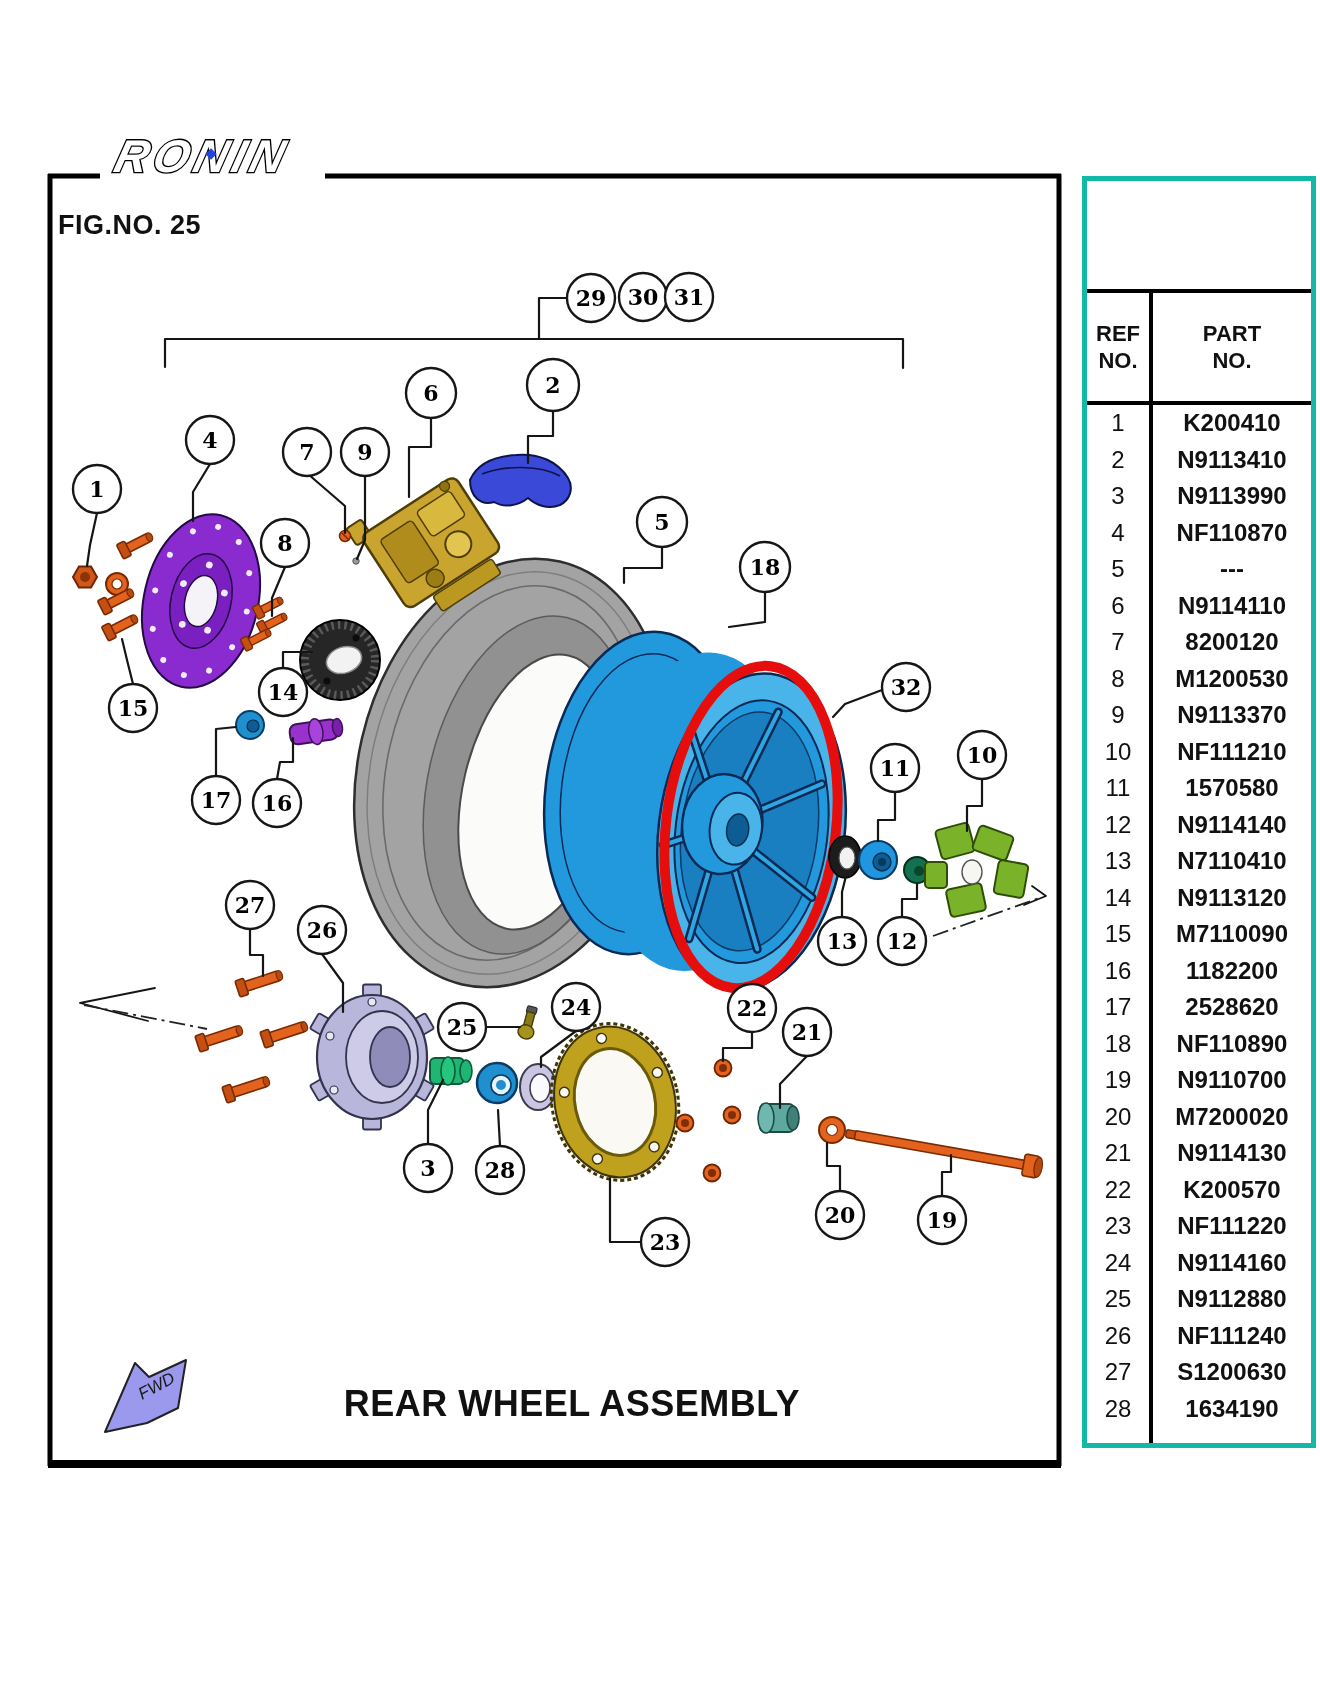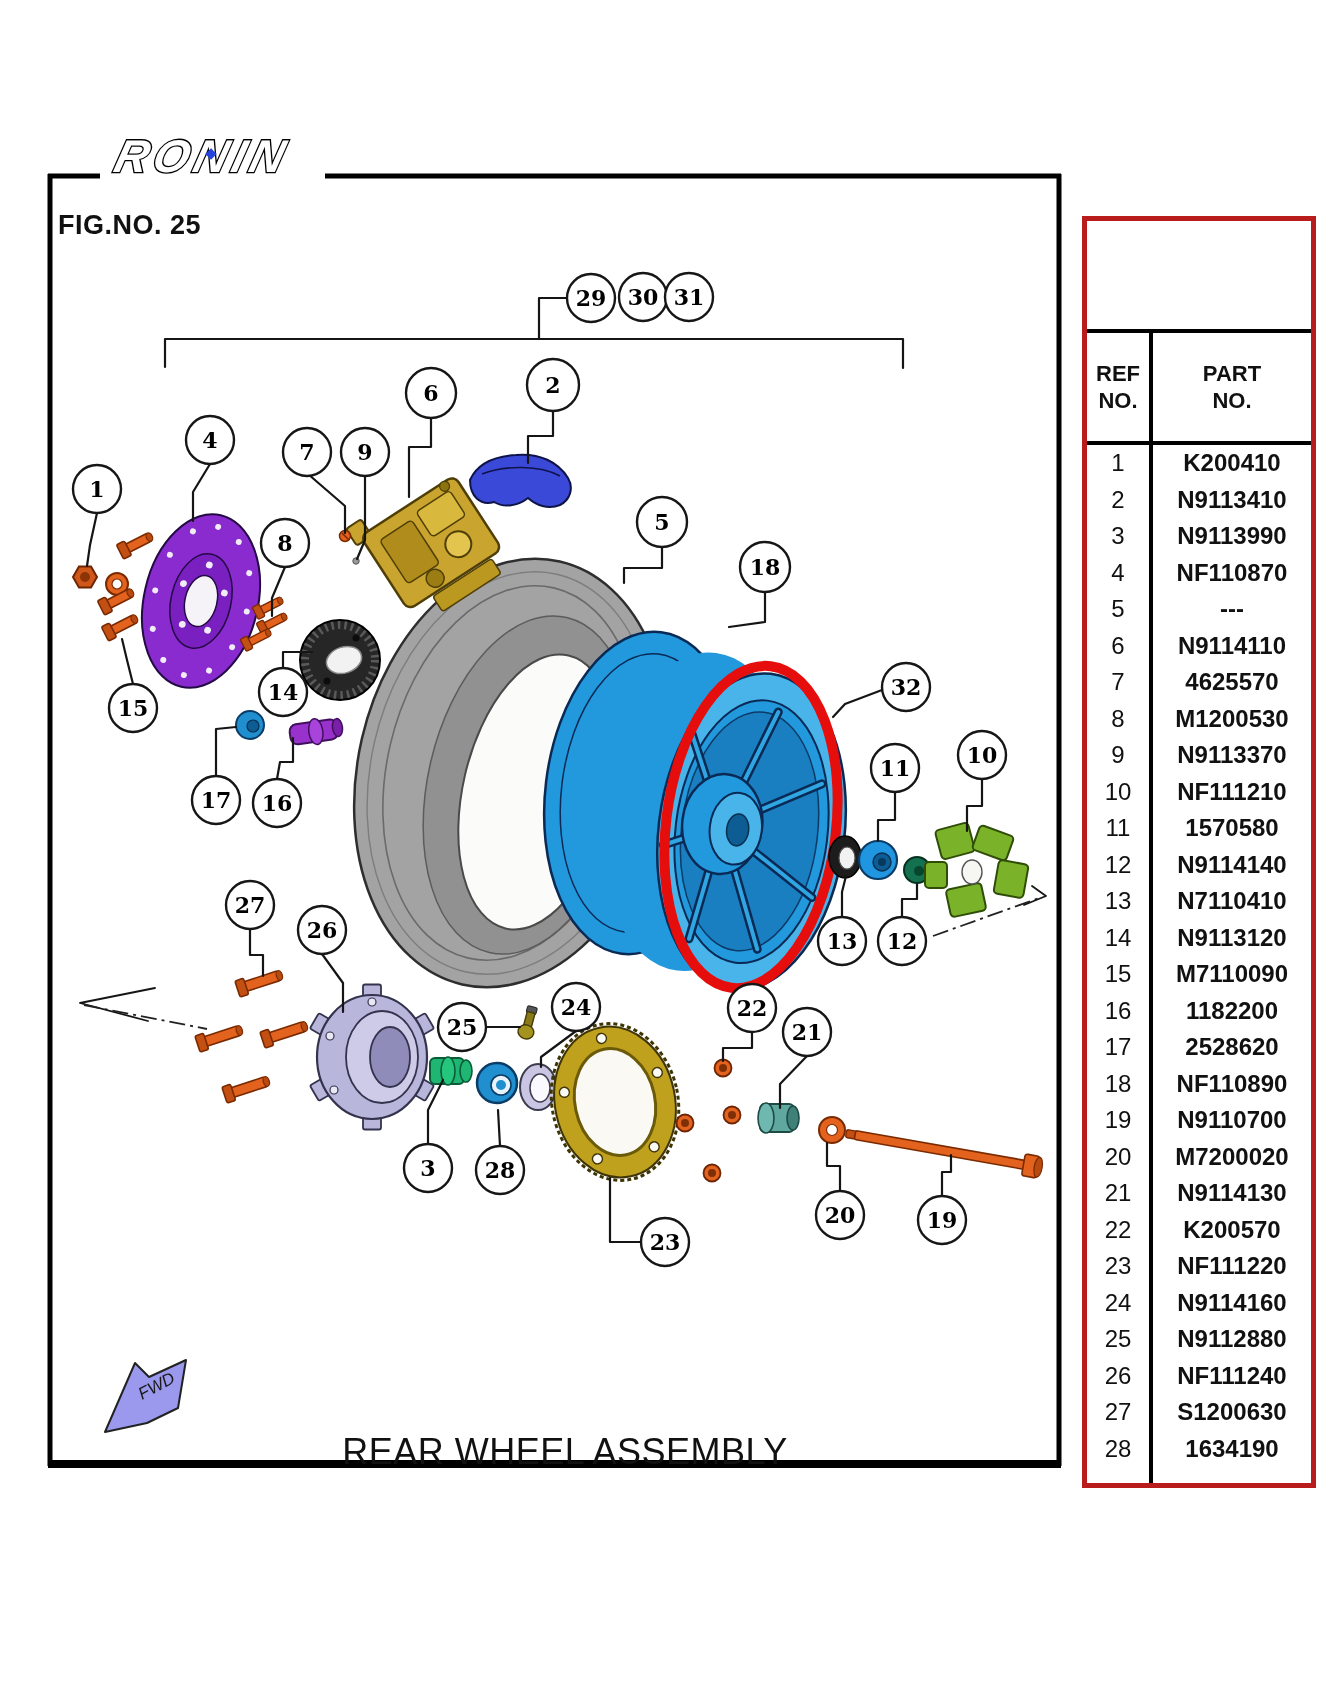--- a/index.html
+++ b/index.html
@@ -1,21 +1,21 @@
 <!DOCTYPE html>
 <html style="--wheel: #2299dd; --tire: #a3a3a3; --disc: #8a2bd0; --caliper: #c9a42e; --guard: #3b49d8; --cush: #7ab32a; --fastener: #e2621e; --highlight: #e60d0d; --sprocket: #bfa11e; --hub_carrier: #b9b6dc; --fwd_arrow: #9a99ee;"><head>
 <meta charset="utf-8">
 <style>
   html,body{margin:0;padding:0;background:#fff;}
   body{width:1320px;height:1700px;position:relative;font-family:"Liberation Sans",sans-serif;color:#111;}
   .abs{position:absolute;}
   #fig-label{left:58px;top:210px;font-size:27px;font-weight:bold;letter-spacing:.5px;text-align:center;}
-  #diagram-title{left:330px;top:1383px;width:470px;text-align:center;font-size:36px;font-weight:normal;letter-spacing:.5px;white-space:nowrap;margin-top:48px;}
+  #diagram-title{left:330px;top:1383px;width:470px;text-align:right;font-size:36px;font-weight:bold;letter-spacing:.5px;white-space:nowrap;}
   
-  #parts-table{left:1082px;top:176px;width:234px;height:1272px;border:5px solid #b91c1c;box-sizing:border-box;display:flex;flex-direction:column;background:#fff;margin-top:40px;}
+  #parts-table{left:1082px;top:176px;width:234px;height:1272px;border:5px solid #14b8a6;box-sizing:border-box;display:flex;flex-direction:column;background:#fff;}
   #table-blank{height:112px;border-bottom:4px solid #000;box-sizing:border-box;}
   #table-header{height:112px;border-bottom:4px solid #000;box-sizing:border-box;display:flex;font-weight:bold;font-size:22px;line-height:1.25;text-align:center;}
   .hcell{display:flex;flex-direction:column;justify-content:center;}
   #table-header .ref{width:62px;}
   #table-header .part{flex:1;border-left:4px solid #000;}
   #table-body{flex:0 0 auto;}
   .tr{display:flex;height:36.5px;font-size:24px;}
   .td{display:flex;align-items:center;justify-content:center;}
   .td.ref{width:62px;}
   .td.part{flex:1;border-left:4px solid #000;font-weight:bold;}
@@ -521,21 +521,21 @@
     <div class="td part">---</div>
   </div>
 
   <div class="tr">
     <div class="td ref">6</div>
     <div class="td part">N9114110</div>
   </div>
 
   <div class="tr">
     <div class="td ref">7</div>
-    <div class="td part">4625570</div>
+    <div class="td part">8200120</div>
   </div>
 
   <div class="tr">
     <div class="td ref">8</div>
     <div class="td part">M1200530</div>
   </div>
 
   <div class="tr">
     <div class="td ref">9</div>
     <div class="td part">N9113370</div>

